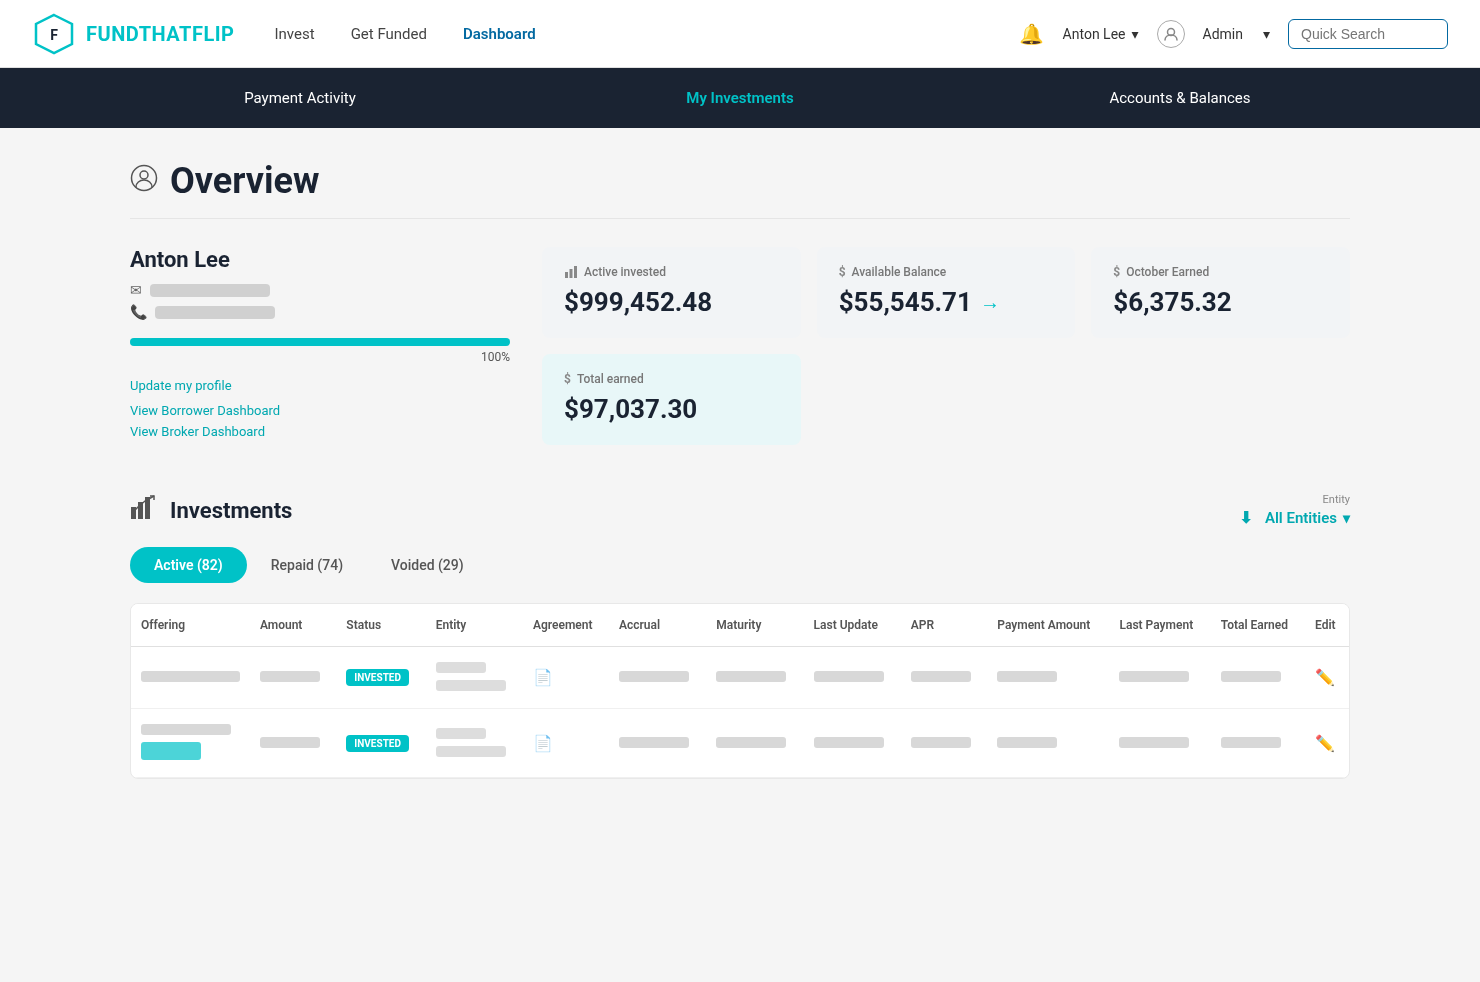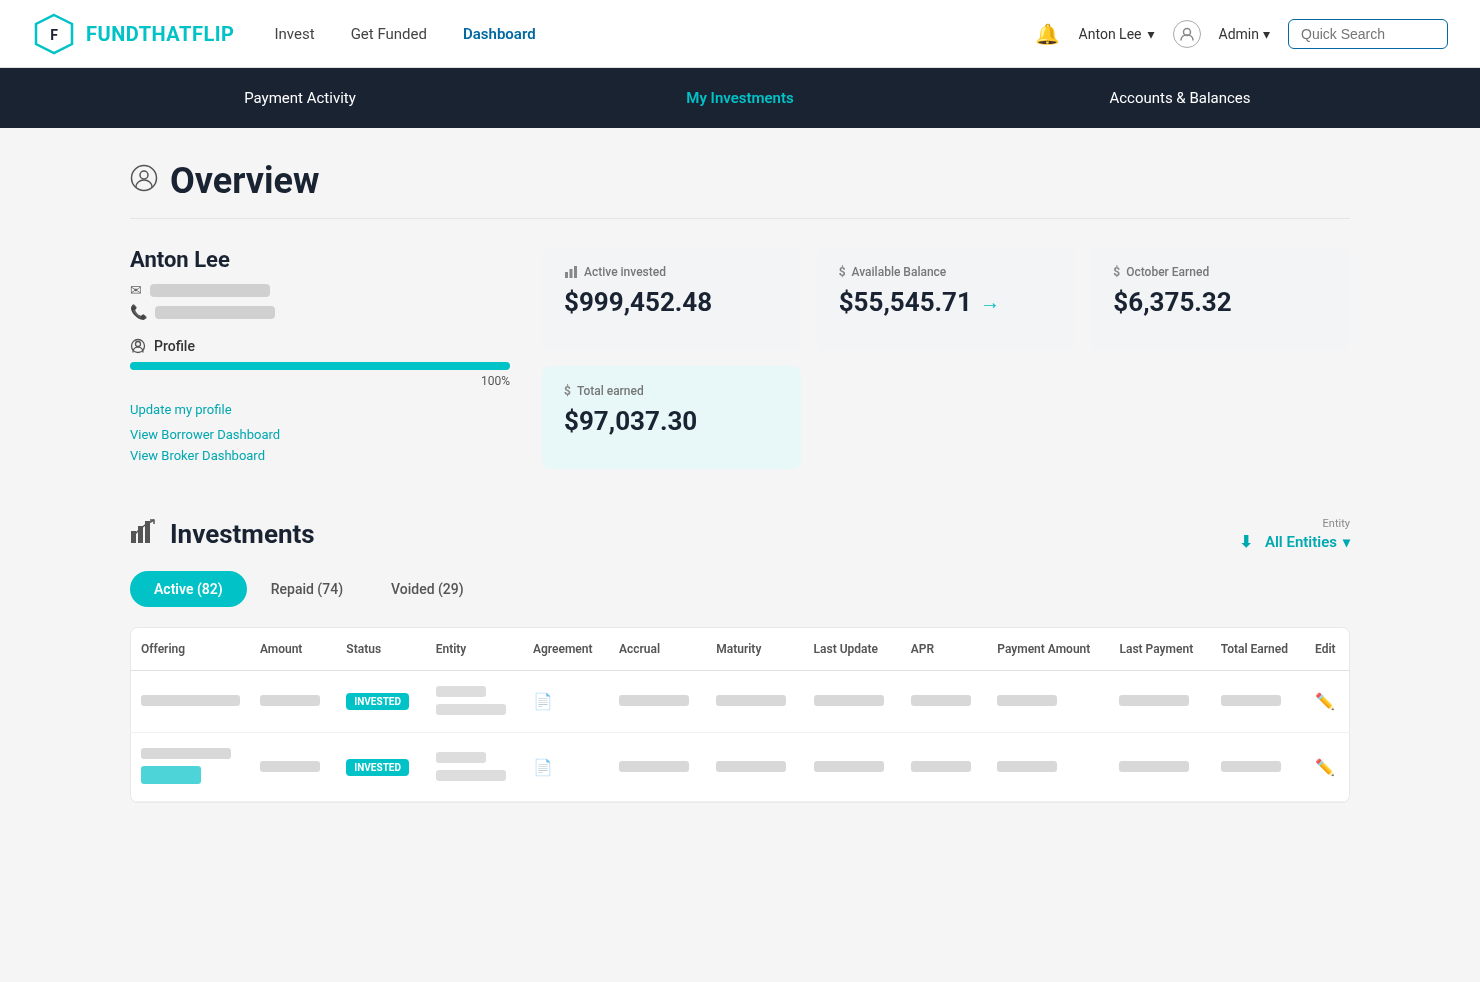--- a/index.html
+++ b/index.html
@@ -256,21 +256,21 @@
       justify-content: space-between;
       margin-bottom: 20px;
       padding-top: 8px;
     }
     .investments-title-wrap {
       display: flex;
       align-items: center;
       gap: 12px;
     }
     .investments-title {
-      font-size: 26px;
+      font-size: 22px;
       font-weight: 700;
       color: #1a2332;
     }
     .investments-icon {
       font-size: 24px;
       color: #555;
     }
     .entity-selector {
       display: flex;
       flex-direction: column;
@@ -385,21 +385,21 @@
       background: #ddd;
       border-radius: 3px;
       height: 11px;
       display: inline-block;
       width: 70px;
       margin-top: 4px;
     }
     .admin-menu {
       display: flex;
       align-items: center;
-      gap: 4px;
+      gap: 20px;
       cursor: pointer;
       font-size: 14px;
       color: #333;
     }
   </style>
 </head>
 <body>
 
 <header class="header">
   <div class="logo-area">
@@ -464,28 +464,20 @@
       <div class="user-detail">
         <span class="user-detail-icon">✉</span>
         <span class="blurred">&nbsp;&nbsp;&nbsp;&nbsp;&nbsp;&nbsp;&nbsp;&nbsp;&nbsp;&nbsp;&nbsp;&nbsp;</span>
       </div>
       <div class="user-detail">
         <span class="user-detail-icon">📞</span>
         <span class="blurred">&nbsp;&nbsp;&nbsp;&nbsp;&nbsp;&nbsp;&nbsp;&nbsp;&nbsp;&nbsp;&nbsp;&nbsp;</span>
       </div>
 
       <div class="profile-section">
-        <div class="profile-label">
-          <svg width="16" height="16" viewBox="0 0 16 16" fill="none">
-            <circle cx="8" cy="8" r="6.5" stroke="#555" stroke-width="1.3"></circle>
-            <circle cx="8" cy="6" r="2.5" stroke="#555" stroke-width="1.3"></circle>
-            <path d="M3 14c0-2.8 2.2-5 5-5s5 2.2 5 5" stroke="#555" stroke-width="1.3" stroke-linecap="round"></path>
-          </svg>
-          <span>Profile</span>
-        </div>
         <div class="progress-bar-wrap">
           <div class="progress-bar-fill" style="width:100%"></div>
         </div>
         <div class="progress-label">100%</div>
       </div>
 
       <div class="profile-links">
         <a class="profile-link">Update my profile</a>
         <div style="margin-top:10px"></div>
         <a class="profile-link">View Borrower Dashboard</a>

